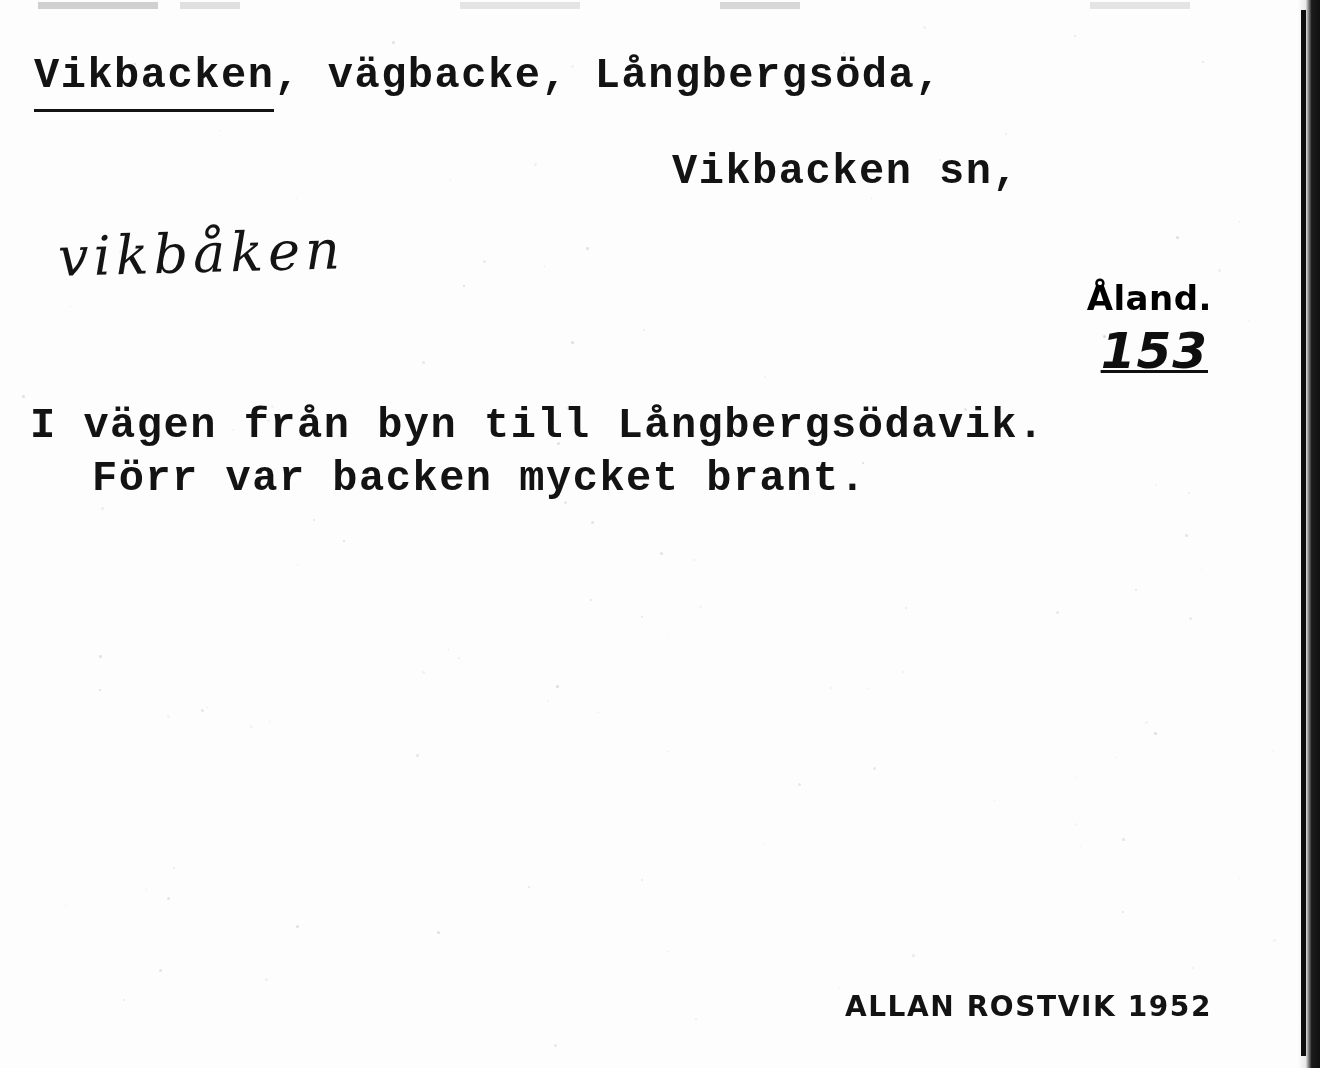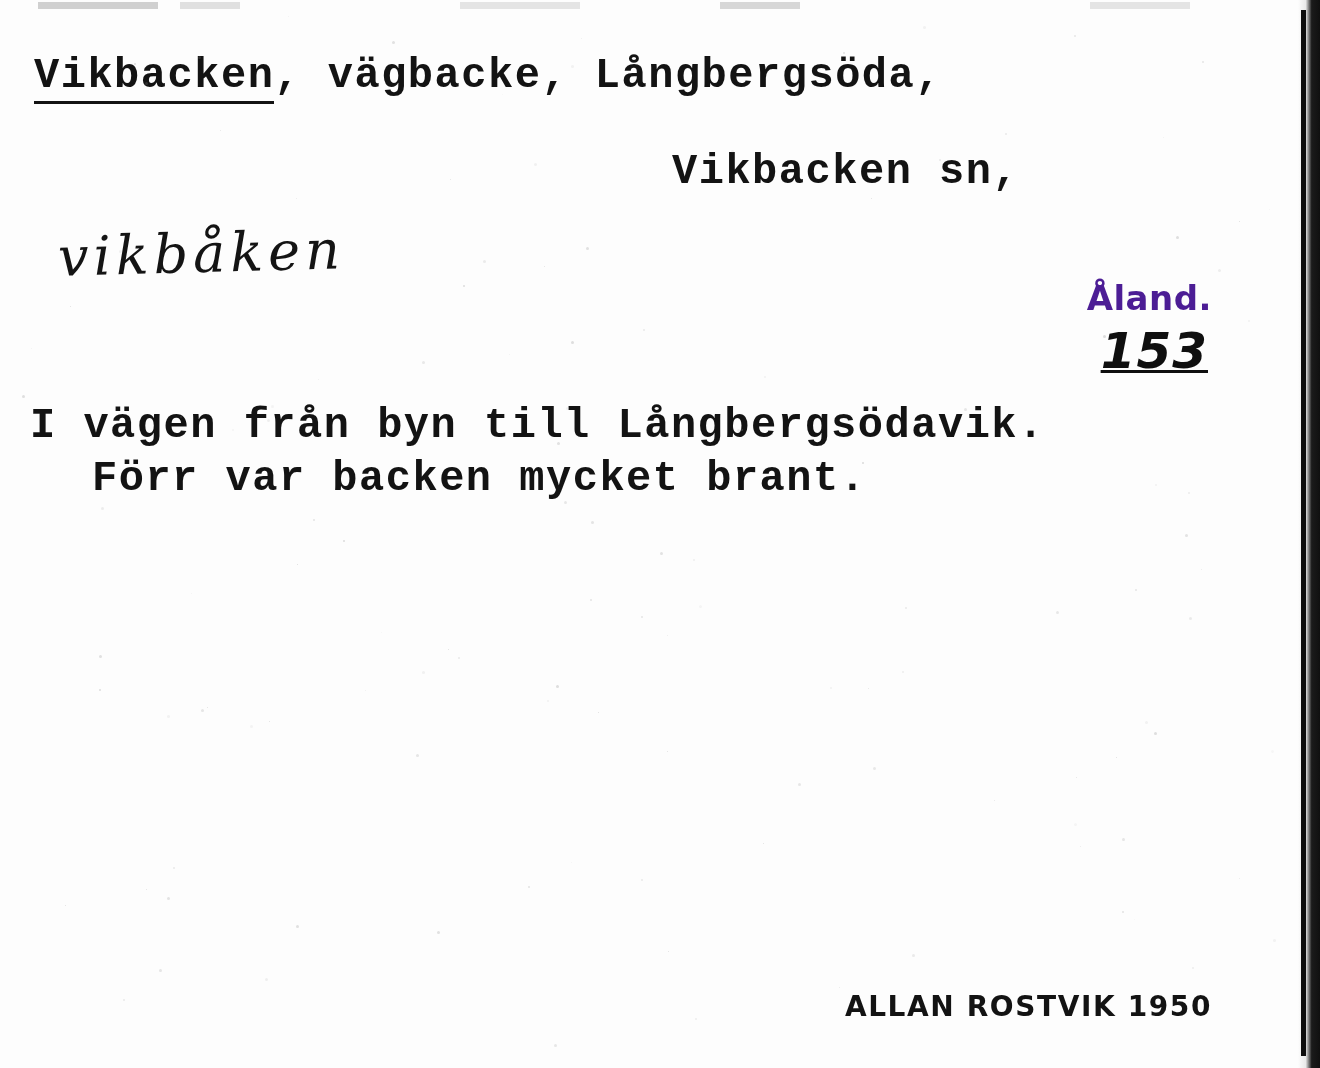--- a/index.html
+++ b/index.html
@@ -84,21 +84,21 @@
     -webkit-font-smoothing: none;
   }
 
   #line-headword {
     left: 34px;
     top: 52px;
     font-size: 42px;
   }
   #headword-underlined {
     border-bottom: 3px solid #131313;
-    padding-bottom: 1px;
+    padding-bottom: 9px;
   }
 
   #line-parish {
     left: 672px;
     top: 148px;
     font-size: 42px;
   }
 
   #line-body1 {
     left: 30px;
@@ -126,21 +126,21 @@
   }
 
   
   #region-label {
     position: absolute;
     right: 108px;
     top: 278px;
     font-family: "DejaVu Sans", sans-serif;
     font-weight: 600;
     font-size: 34px;
-    color: #4c1d95;
+    color: #000000;
     letter-spacing: 0.5px;
   }
   #card-number {
     position: absolute;
     right: 112px;
     top: 322px;
     font-family: "DejaVu Sans", sans-serif;
     font-weight: 800;
     font-style: italic;
     font-size: 50px;
@@ -181,21 +181,21 @@
   <div class="tw" id="line-parish">Vikbacken sn,</div>
 
   <div id="handwriting"><span>vikbåken</span></div>
 
   <div id="region-label">Åland.</div>
   <div id="card-number">153</div>
 
   <div class="tw" id="line-body2">Förr var backen mycket brant.</div>
   <div class="tw" id="line-body1">I vägen från byn till Långbergsödavik.</div>
 
-  <div id="signature">ALLAN ROSTVIK 1950</div>
+  <div id="signature">ALLAN ROSTVIK 1952</div>
 
   <div id="speckle">
       <i style="left: 838.779px; top: 987.1px; width: 1px; height: 1px; opacity: 0.38;"></i>
       <i style="left: 450.155px; top: 179.085px; width: 1px; height: 1px; opacity: 0.49;"></i>
       <i style="left: 296.439px; top: 925.17px; width: 3px; height: 3px; opacity: 0.52;"></i>
       <i style="left: 590.507px; top: 520.709px; width: 3px; height: 3px; opacity: 0.45;"></i>
       <i style="left: 640.758px; top: 879.258px; width: 2px; height: 2px; opacity: 0.38;"></i>
       <i style="left: 30.6578px; top: 347.907px; width: 1px; height: 1px; opacity: 0.23;"></i>
       <i style="left: 563.503px; top: 500.614px; width: 3px; height: 3px; opacity: 0.4;"></i>
       <i style="left: 737.253px; top: 429.29px; width: 3px; height: 3px; opacity: 0.3;"></i>

